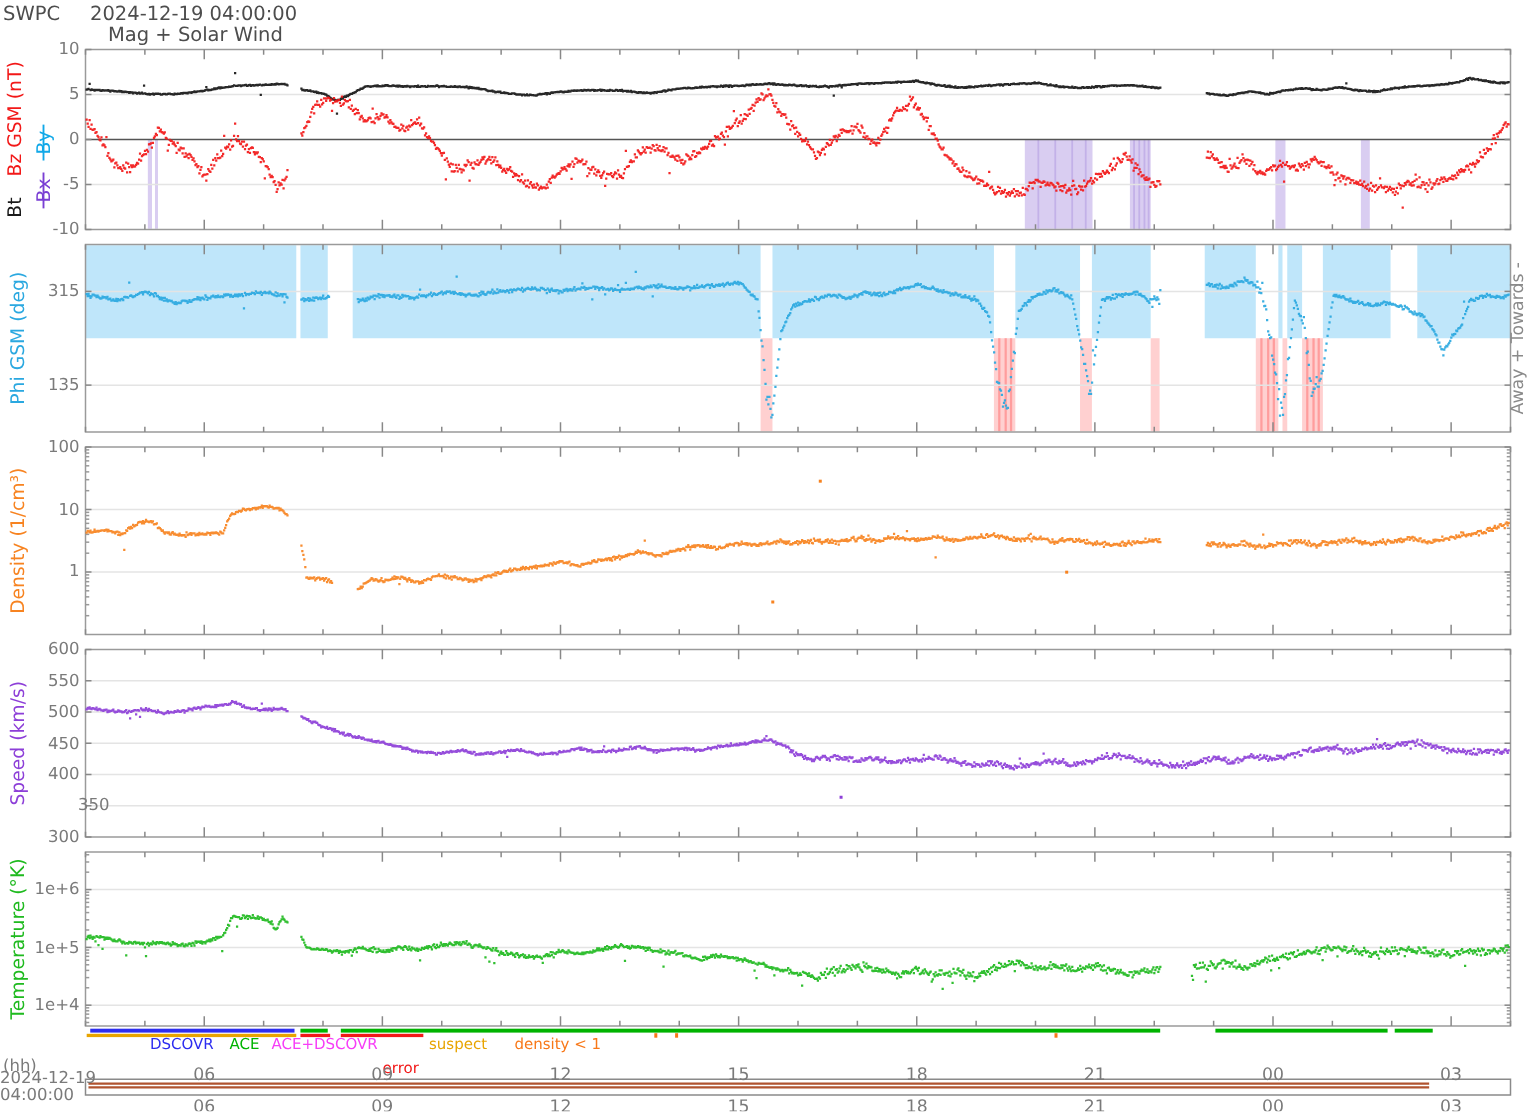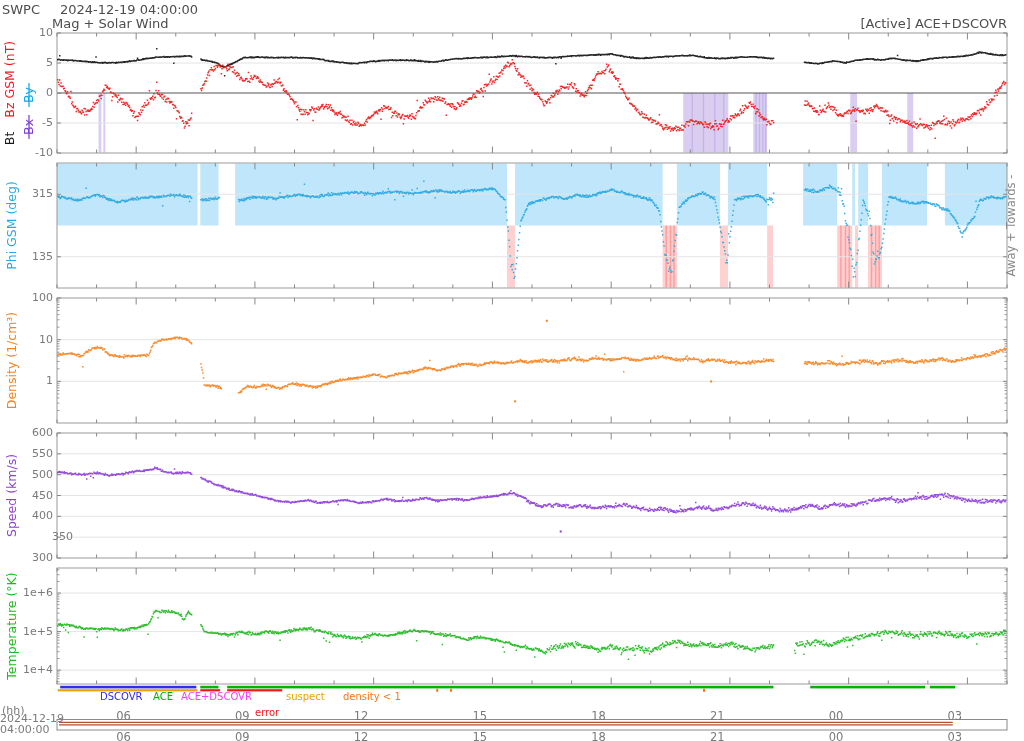--- a/index.html
+++ b/index.html
@@ -1,32 +1,31 @@
 <!DOCTYPE html>
 <html><head>
 <meta charset="utf-8">
 <style>
   html,body{margin:0;padding:0;background:#ffffff;}
   #stage{position:relative;width:1024px;height:741px;background:#fff;overflow:hidden;
          font-family:"DejaVu Sans","Liberation Sans",sans-serif;}
   .hdr{position:absolute;color:#4d4d4d;font-size:13px;white-space:pre;}
   .tick{position:absolute;color:#7a7a7a;font-size:11px;white-space:pre;}
   .ytick{position:absolute;left:0;width:53px;text-align:right;color:#7a7a7a;font-size:11px;}
-  .xlab{position:absolute;width:40px;color:#7a7a7a;font-size:11.5px;}
+  .xlab{position:absolute;width:40px;text-align:center;color:#7a7a7a;font-size:11.5px;}
   .lg{position:absolute;font-size:10px;white-space:pre;}
   svg{position:absolute;left:0;top:0;}
 </style>
 </head>
 <body>
 
 <div id="stage">
   <div class="hdr" style="left:2px;top:2px;">SWPC</div>
   <div class="hdr" style="left:60px;top:2px;">2024-12-19 04:00:00</div>
-  <div class="hdr" style="left:52px;top:16px;">Mag + Solar Wind</div>
-  <div class="hdr" style="left:57px;top:16px;width:950px;text-align:right;">[Active] ACE+DSCOVR</div>
+  <div class="hdr" style="left:72px;top:16px;">Mag + Solar Wind</div>
 
   <svg id="plot" width="1024" height="741">
       <g>
         <rect x="98.5625" y="93" width="2.770833333333343" height="59.5" fill="#d9cdf1"></rect>
         <rect x="103.3125" y="93" width="2" height="59.5" fill="#d9cdf1"></rect>
         <rect x="683.2083333333334" y="93" width="45.125" height="59.5" fill="#d9cdf1"></rect>
         <line x1="692.2333333333333" y1="93" x2="692.2333333333333" y2="152.5" stroke="#c3b1e8" stroke-width="1.2"></line>
         <line x1="703.5145833333333" y1="93" x2="703.5145833333333" y2="152.5" stroke="#c3b1e8" stroke-width="1.2"></line>
         <line x1="714.7958333333333" y1="93" x2="714.7958333333333" y2="152.5" stroke="#c3b1e8" stroke-width="1.2"></line>
         <line x1="723.8208333333333" y1="93" x2="723.8208333333333" y2="152.5" stroke="#c3b1e8" stroke-width="1.2"></line>

